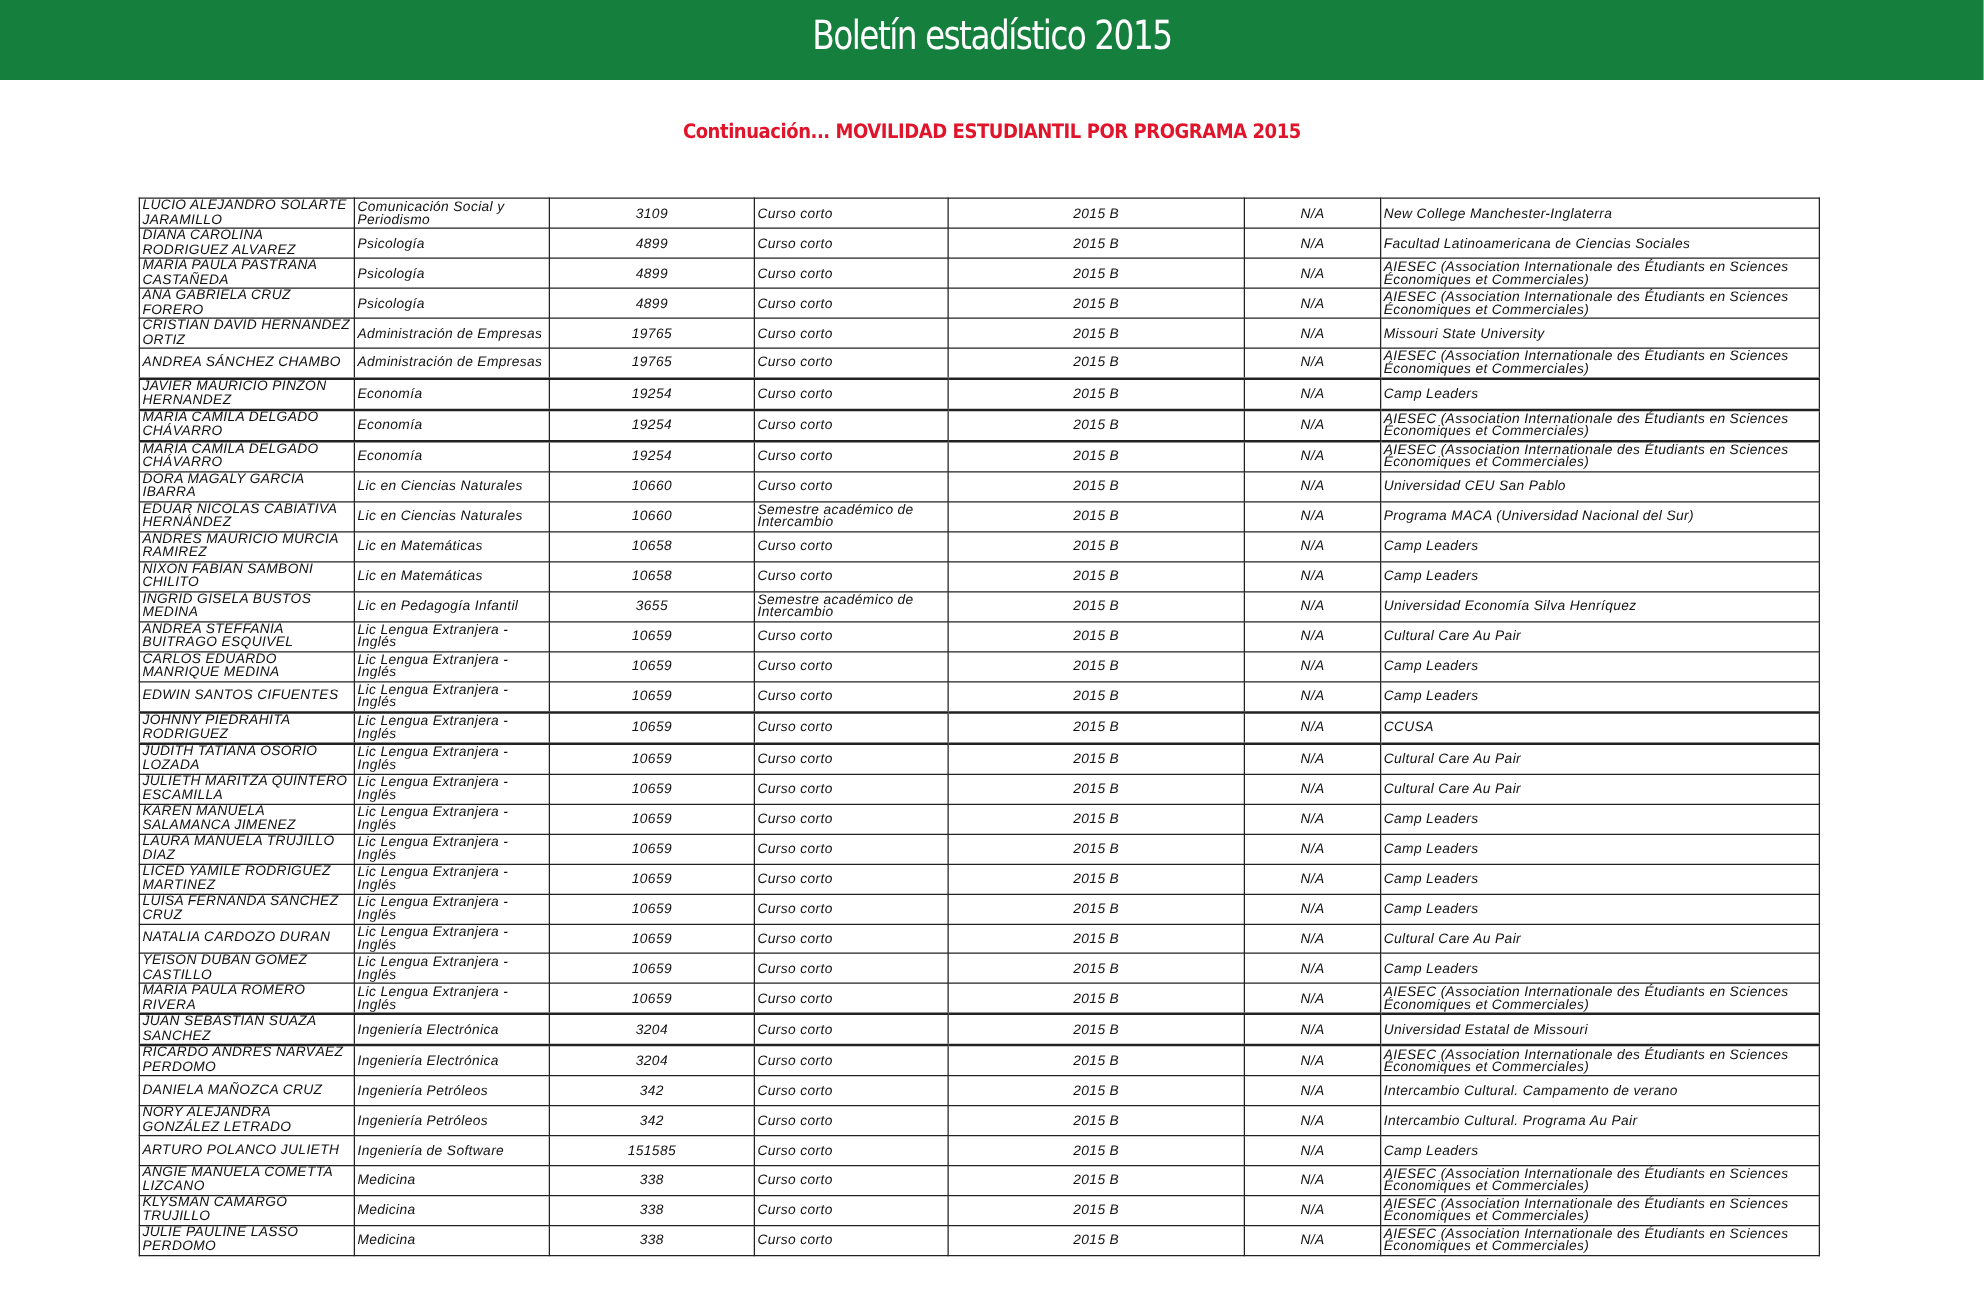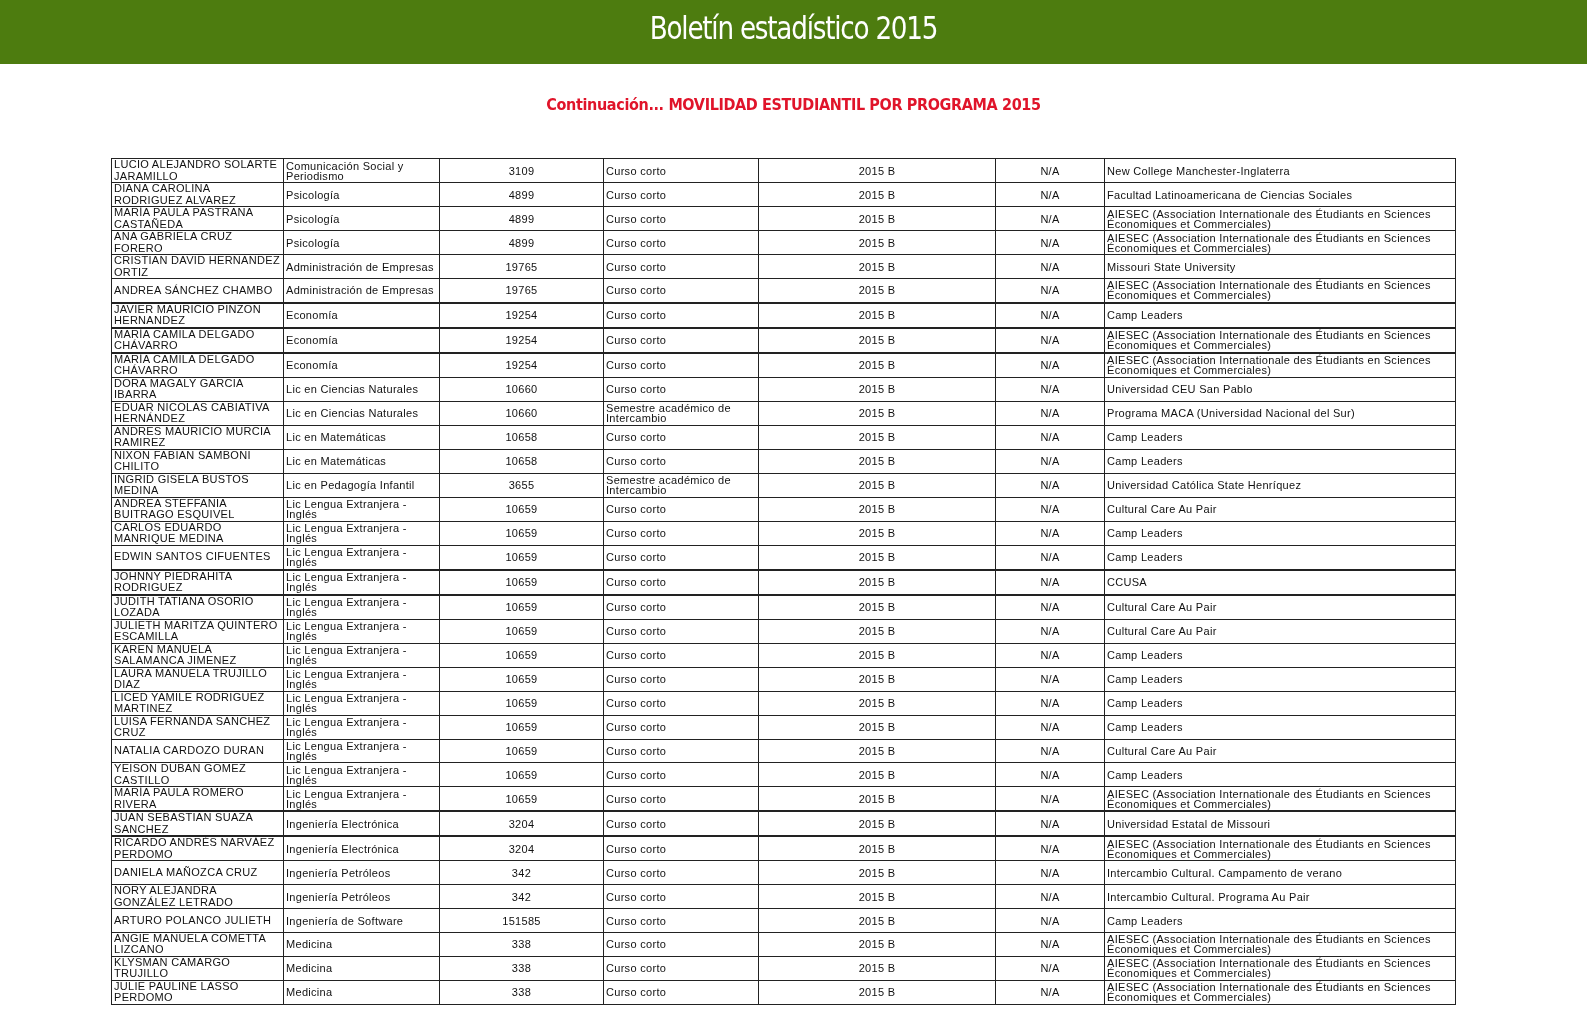--- a/index.html
+++ b/index.html
@@ -1,20 +1,20 @@
 <!DOCTYPE html>
 <html><head>
 <meta charset="utf-8">
 <style>
   html, body { margin:0; padding:0; }
   body { width:1587px; height:1036px; background:#ffffff; position:relative; overflow:hidden; font-family:"Liberation Sans", sans-serif; }
-  .banner { position:absolute; left:0; top:0; width:1587px; height:64px; background:#4d7c0f; }
+  .banner { position:absolute; left:0; top:0; width:1587px; height:64px; background:#15803d; }
   .banner-title { position:absolute; left:0; right:0; top:9px; text-align:center; color:#ffffff; font-family:"DejaVu Sans", sans-serif; font-size:32px; letter-spacing:-1.5px; transform:scaleX(0.82); transform-origin:center; }
   .subtitle { position:absolute; left:0; right:0; top:95px; text-align:center; color:#e0142a; font-family:"DejaVu Sans", sans-serif; font-weight:bold; font-size:16px; letter-spacing:-0.4px; transform:scaleX(0.9); }
-  .table-wrap { position:absolute; left:111px; top:158px; width:1344px; }
+  .table-wrap { position:absolute; left:111px; top:158px; width:1344px;font-style:italic; }
   table { border-collapse:collapse; table-layout:fixed; width:1344px; }
   td { border:1px solid #222; padding:0 2px; font-size:11px; line-height:10px; color:#111; height:22.8px; vertical-align:middle; overflow:hidden; letter-spacing:0.3px; }
   td.c { text-align:center; }
   td.name { line-height:11.5px; }
   tr.top td { border-top:2px solid #222; }
 </style>
 </head>
 <body>
 
 <div class="banner">
@@ -152,21 +152,21 @@
     <td class="c">N/A</td>
     <td>Camp Leaders</td>
   </tr>
         <tr>
     <td class="name">INGRID GISELA BUSTOS MEDINA</td>
     <td>Lic en Pedagogía Infantil</td>
     <td class="c">3655</td>
     <td>Semestre académico de Intercambio</td>
     <td class="c">2015 B</td>
     <td class="c">N/A</td>
-    <td>Universidad Católica State Henríquez</td>
+    <td>Universidad Economía Silva Henríquez</td>
   </tr>
         <tr>
     <td class="name">ANDREA STEFFANIA BUITRAGO ESQUIVEL</td>
     <td>Lic Lengua Extranjera - Inglés</td>
     <td class="c">10659</td>
     <td>Curso corto</td>
     <td class="c">2015 B</td>
     <td class="c">N/A</td>
     <td>Cultural Care Au Pair</td>
   </tr>

